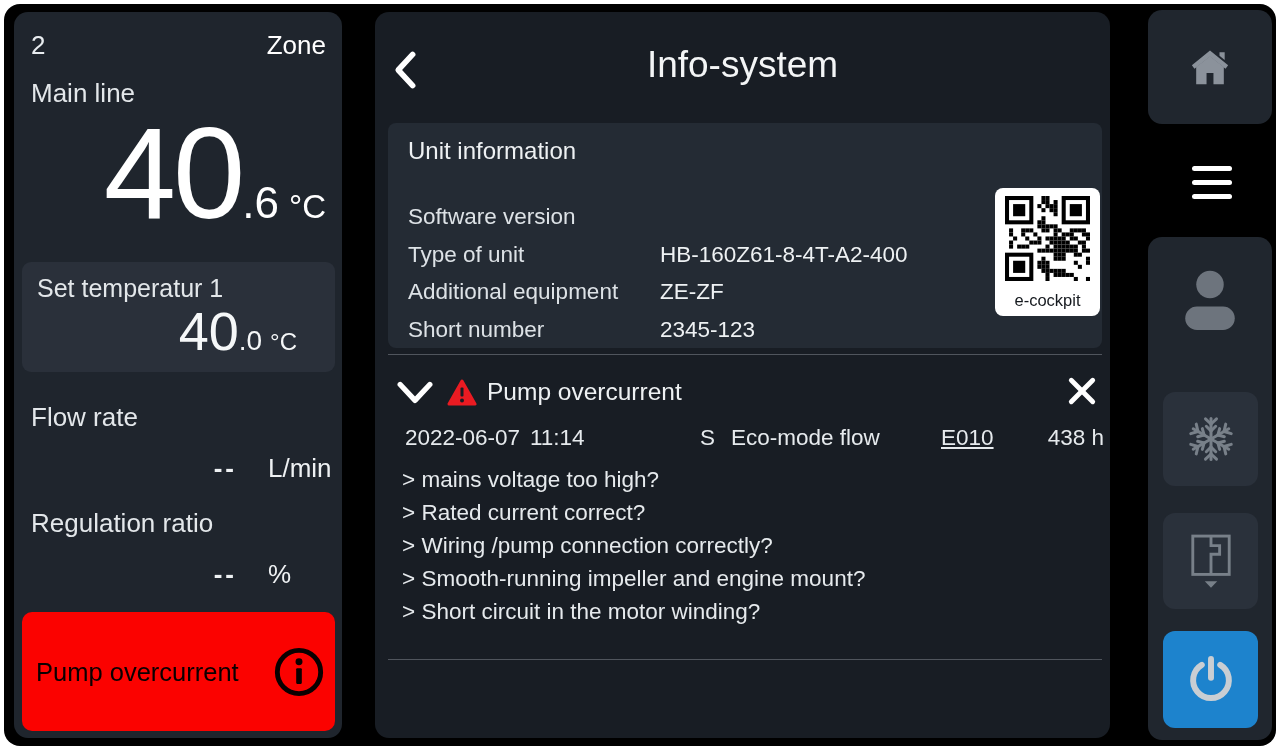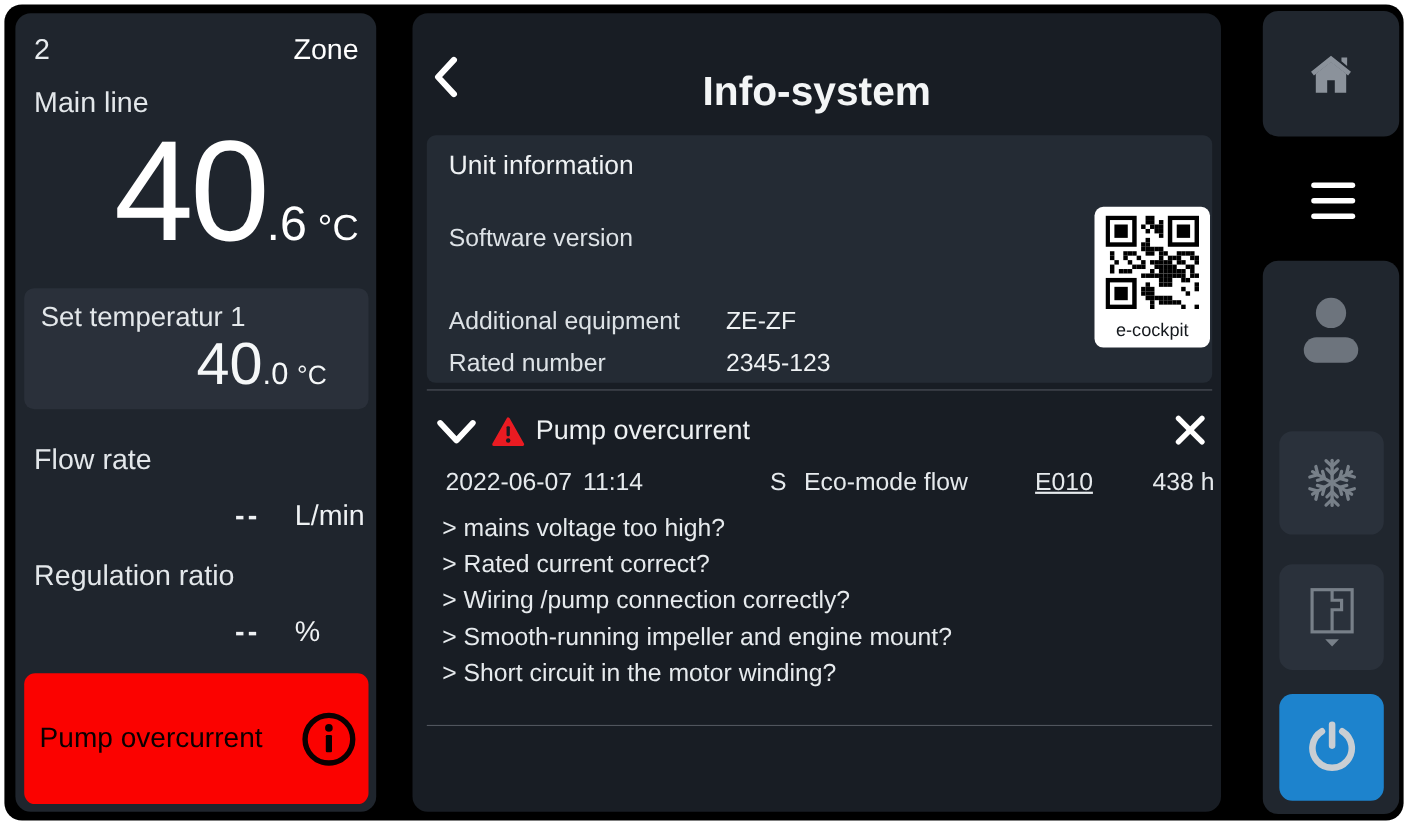--- a/index.html
+++ b/index.html
@@ -32,22 +32,22 @@
   .alarm-banner { position:absolute; left:8px; right:7px; top:600px; height:119px;
     background:#fb0200; border-radius:10px; cursor:pointer; }
   .ab-text { position:absolute; left:14px; top:50%; transform:translateY(-50%);
     font-size:25.5px; color:#0a0000; }
   .ab-icon { position:absolute; right:10px; top:50%; transform:translateY(-50%); width:52px; height:52px; }
 
   
   .panel-center { position:absolute; left:371px; top:8px; width:735px; height:726px;
     background:#181d24; border-radius:14px; overflow:hidden; }
   .back-btn { position:absolute; left:18px; top:38px; width:36px; height:42px; cursor:pointer; }
-  .panel-title { position:absolute; left:0; right:0; top:50px; text-align:center;
-    font-size:37px; font-weight:700; color:#f3f5f6; }
+  .panel-title { position:absolute; left:0; right:0; top:32px; text-align:center;
+    font-size:37px; font-weight:400; color:#f3f5f6; }
   .unit-card { position:absolute; left:13px; top:111px; width:714px; height:225px;
     background:#242b34; border-radius:8px; }
   .uc-title { position:absolute; left:20px; top:14px; font-size:24px; color:#eef1f3; }
   .uc-row { position:absolute; left:20px; right:118px; height:28px;margin-top:17px; }
   .uc-label { position:absolute; left:0; font-size:22.5px; color:#dde2e6; }
   .uc-value { position:absolute; left:252px; font-size:22.5px; color:#eef1f3; }
   .qr-card { position:absolute; left:607px; top:65px; width:105px; height:128px;
     background:#fff; border-radius:8px; }
   .qr-svg { position:absolute; left:10px; top:8px; }
   .qr-label { position:absolute; left:0; right:0; bottom:6px; text-align:center;
@@ -135,26 +135,30 @@
       </svg>
     </div>
     <div class="panel-title">Info-system</div>
 
     <div class="unit-card">
       <div class="uc-title">Unit information</div>
       <div class="uc-row" style="top:64px">
         <span class="uc-label">Software version</span>
         <span class="uc-value"></span>
       </div>
+      <div class="uc-row" style="top:102px">
+        <span class="uc-label">Type of unit</span>
+        <span class="uc-value">HB-160Z61-8-4T-A2-400</span>
+      </div>
       <div class="uc-row" style="top:139px">
         <span class="uc-label">Additional equipment</span>
         <span class="uc-value">ZE-ZF</span>
       </div>
       <div class="uc-row" style="top:177px">
-        <span class="uc-label">Rated number</span>
+        <span class="uc-label">Short number</span>
         <span class="uc-value">2345-123</span>
       </div>
       <div class="qr-card">
         <svg class="qr-svg" width="85" height="85" viewBox="0 0 84 84" id="qr-code">
             <g fill="#000">
               <rect x="0" y="0" width="28" height="28"></rect>
               <rect x="4" y="4" width="20" height="20" fill="#fff"></rect>
               <rect x="8" y="8" width="12" height="12" fill="#000"></rect>
               <rect x="56" y="0" width="28" height="28"></rect>
               <rect x="60" y="4" width="20" height="20" fill="#fff"></rect>

